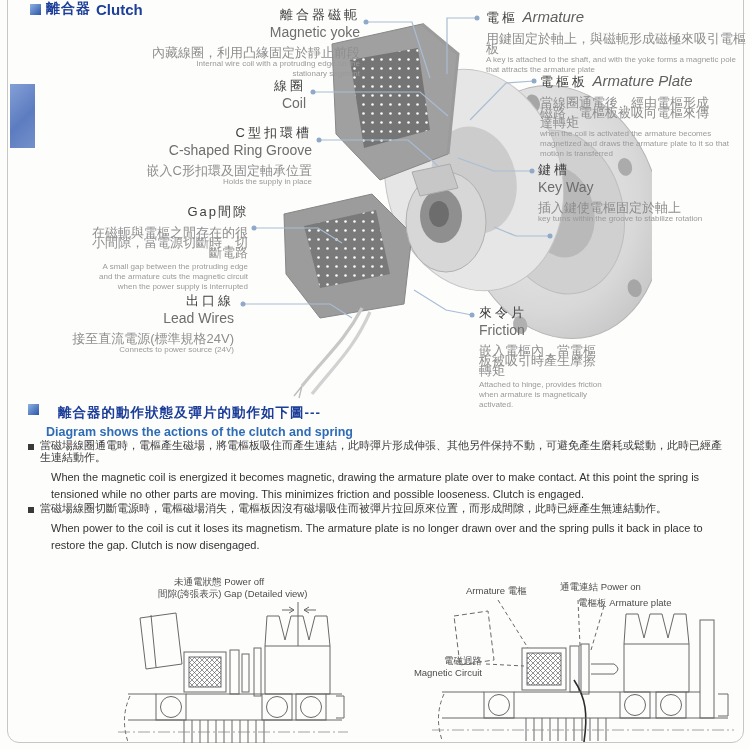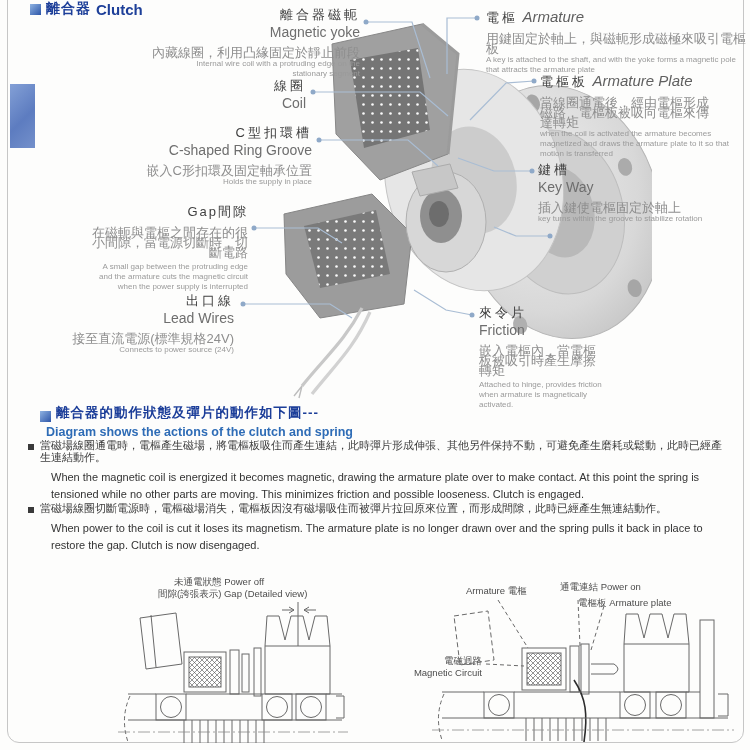--- a/index.html
+++ b/index.html
@@ -20,21 +20,21 @@
   .lbl .zh{font-size:13px;color:#3f3f3f;letter-spacing:3px;display:block;}
   .lbl .en{font-size:14px;color:#6e6e6e;display:block;margin-top:1px;}
   .lbl .dzh{font-size:13px;color:#8e8e8e;display:block;margin-top:8px;line-height:10px;}
   .lbl .den{font-size:8px;color:#9a9a9a;display:block;margin-top:1px;line-height:10px;}
   .inlinehead .zh,.inlinehead .en{display:inline;}
   .inlinehead .en{font-size:15px;color:#5f5f5f;font-style:italic;}
   svg.overlay{position:absolute;left:0;top:0;pointer-events:none;}
   svg.art{position:absolute;}
   
   .section{position:absolute;left:28px;top:404px;width:702px;}
-  .sec-head{display:flex;align-items:flex-end;gap:5px;margin-left:12px;}
+  .sec-head{display:flex;align-items:flex-start;gap:19px;}
   .sec-head .t-zh{font-size:13.5px;font-weight:bold;color:#1c3e99;letter-spacing:1px;}
   .sec-en{margin:3px 0 0 18px;font-size:12.5px;font-weight:bold;color:#2e6cb6;}
   .bullet{position:relative;padding-left:12px;font-size:11px;line-height:12px;color:#3c3c3c;}
   .bullet .bsq{position:absolute;left:0;top:5px;width:6px;height:6px;background:#3a3a3a;}
   .bullet-en{padding-left:23px;margin-top:6px;font-size:11px;line-height:16.5px;color:#333;}
   
   .dlbl{position:absolute;font-size:9.5px;color:#4c4c4c;line-height:12px;white-space:nowrap;}
   .dlbl.two{white-space:normal;text-align:right;}
 </style>
 </head>

